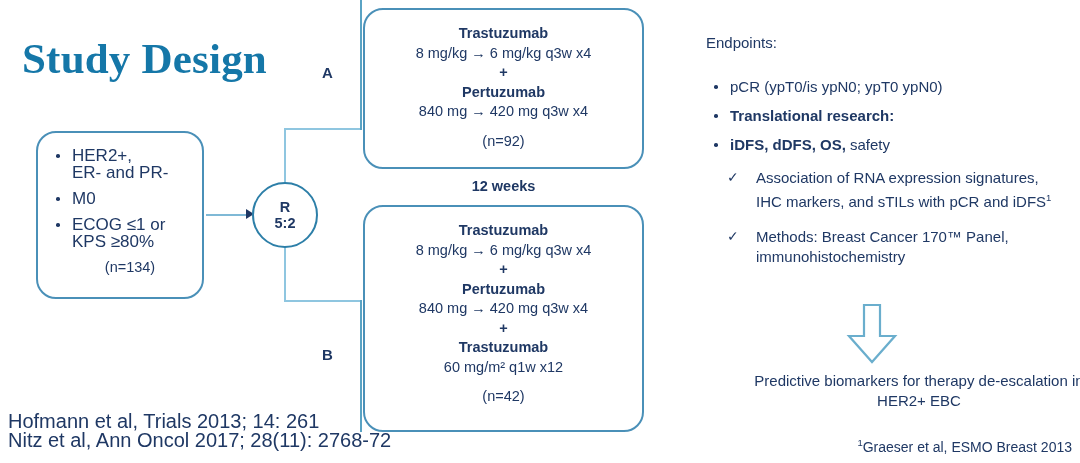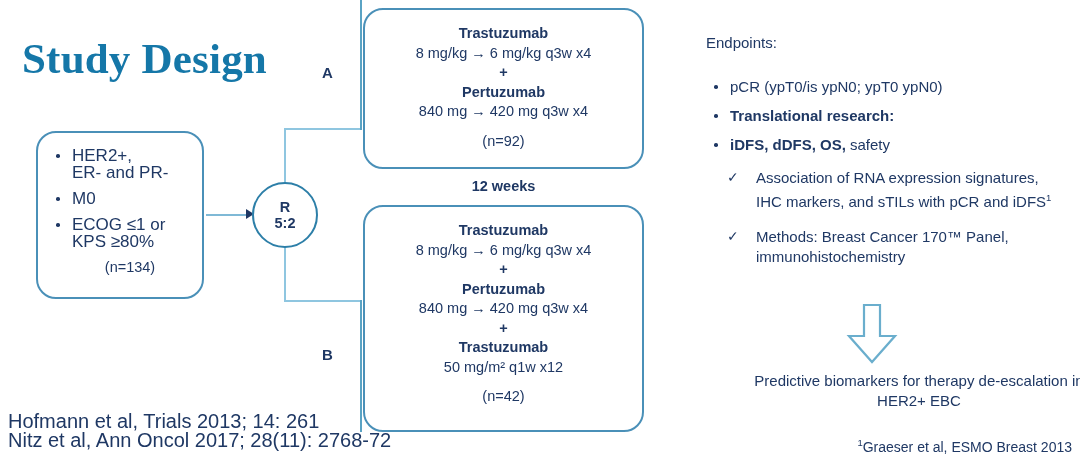--- a/index.html
+++ b/index.html
@@ -330,21 +330,21 @@
 
   <div class="rbox" id="arm-b-box">
     <div class="tx">
       <div class="drug">Trastuzumab</div>
       <div>8 mg/kg → 6 mg/kg q3w x4</div>
       <div class="plus">+</div>
       <div class="drug">Pertuzumab</div>
       <div>840 mg → 420 mg q3w x4</div>
       <div class="plus">+</div>
       <div class="drug">Trastuzumab</div>
-      <div>50 mg/m² q1w x12</div>
+      <div>60 mg/m² q1w x12</div>
       <div class="nline">(n=42)</div>
     </div>
   </div>
 
   <div id="references">
     <div>Hofmann et al, Trials 2013; 14: 261</div>
     <div>Nitz et al, Ann Oncol 2017; 28(11): 2768-72</div>
   </div>
 
   <div id="endpoints-panel">

